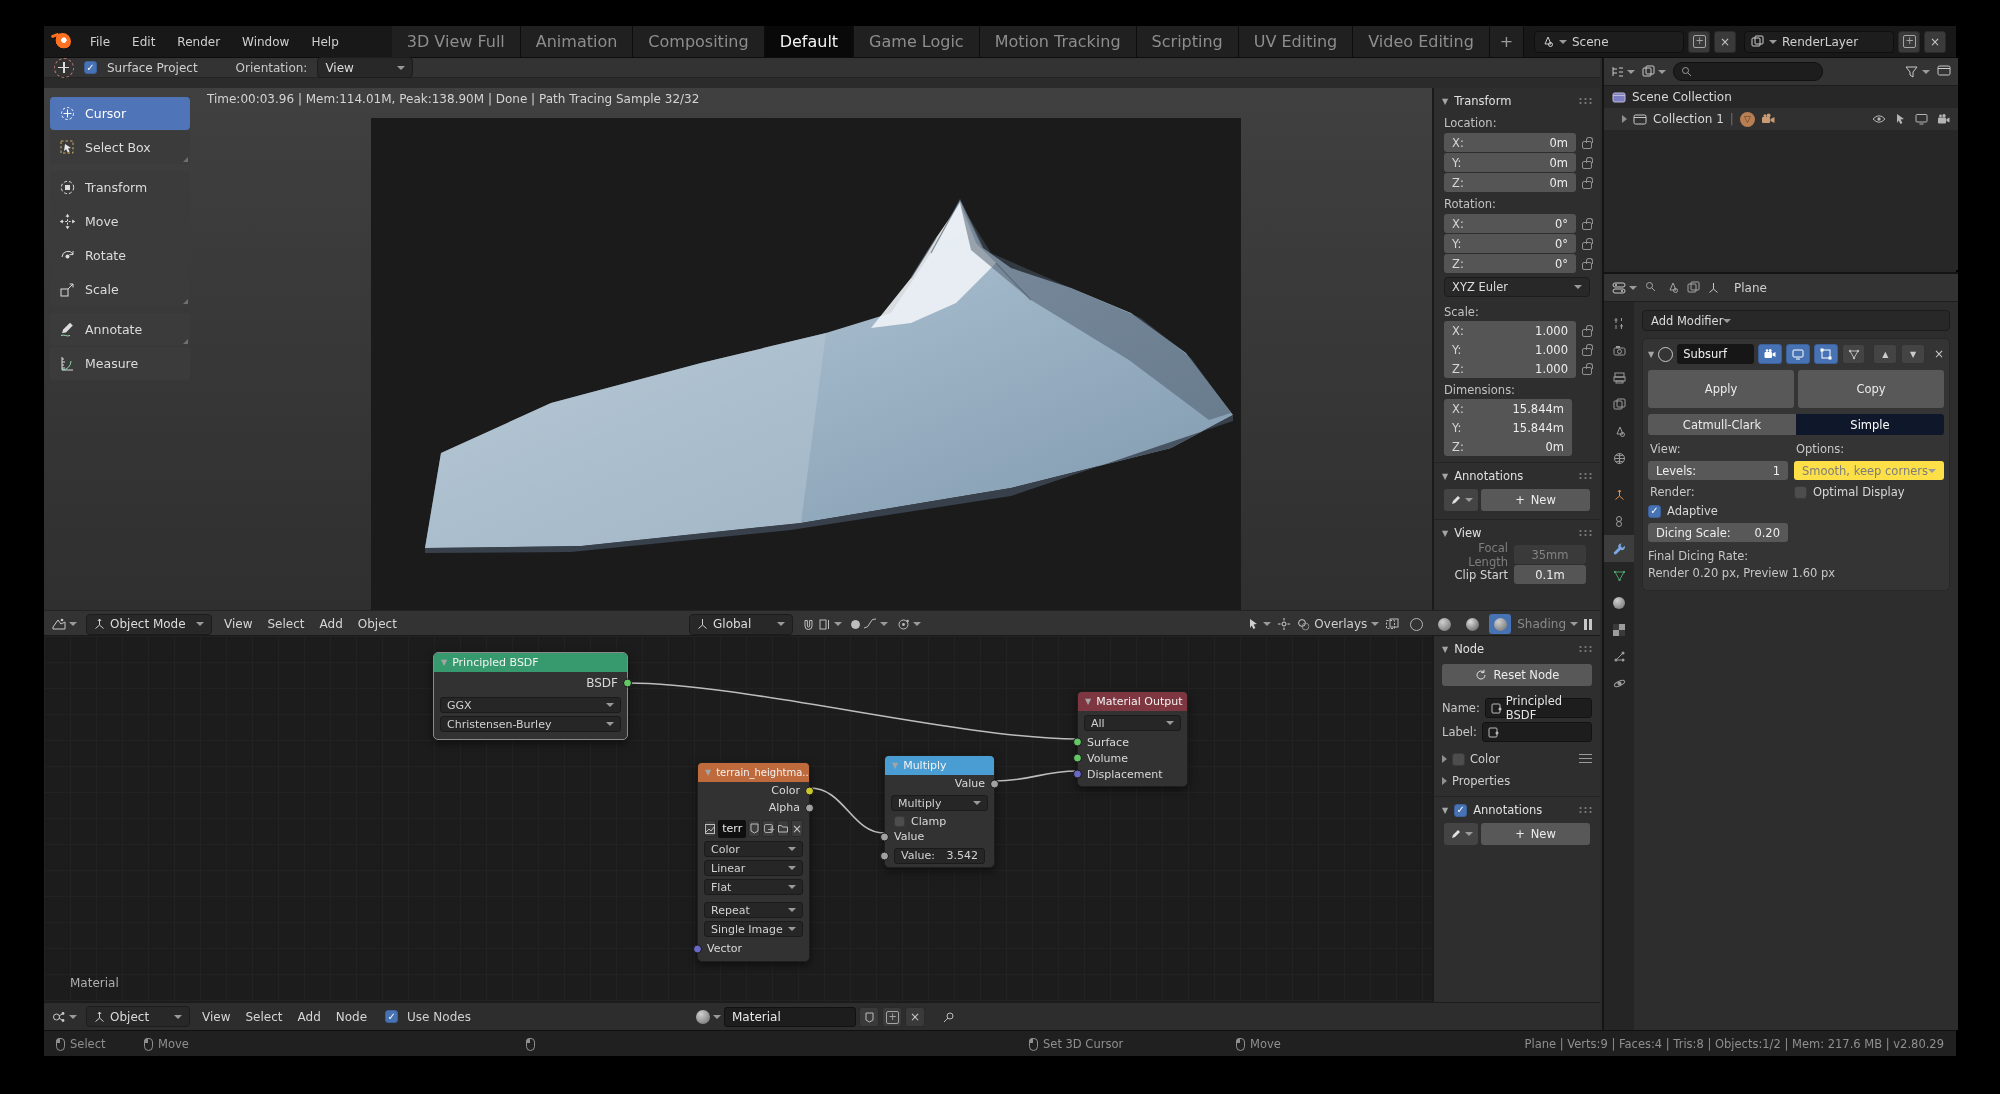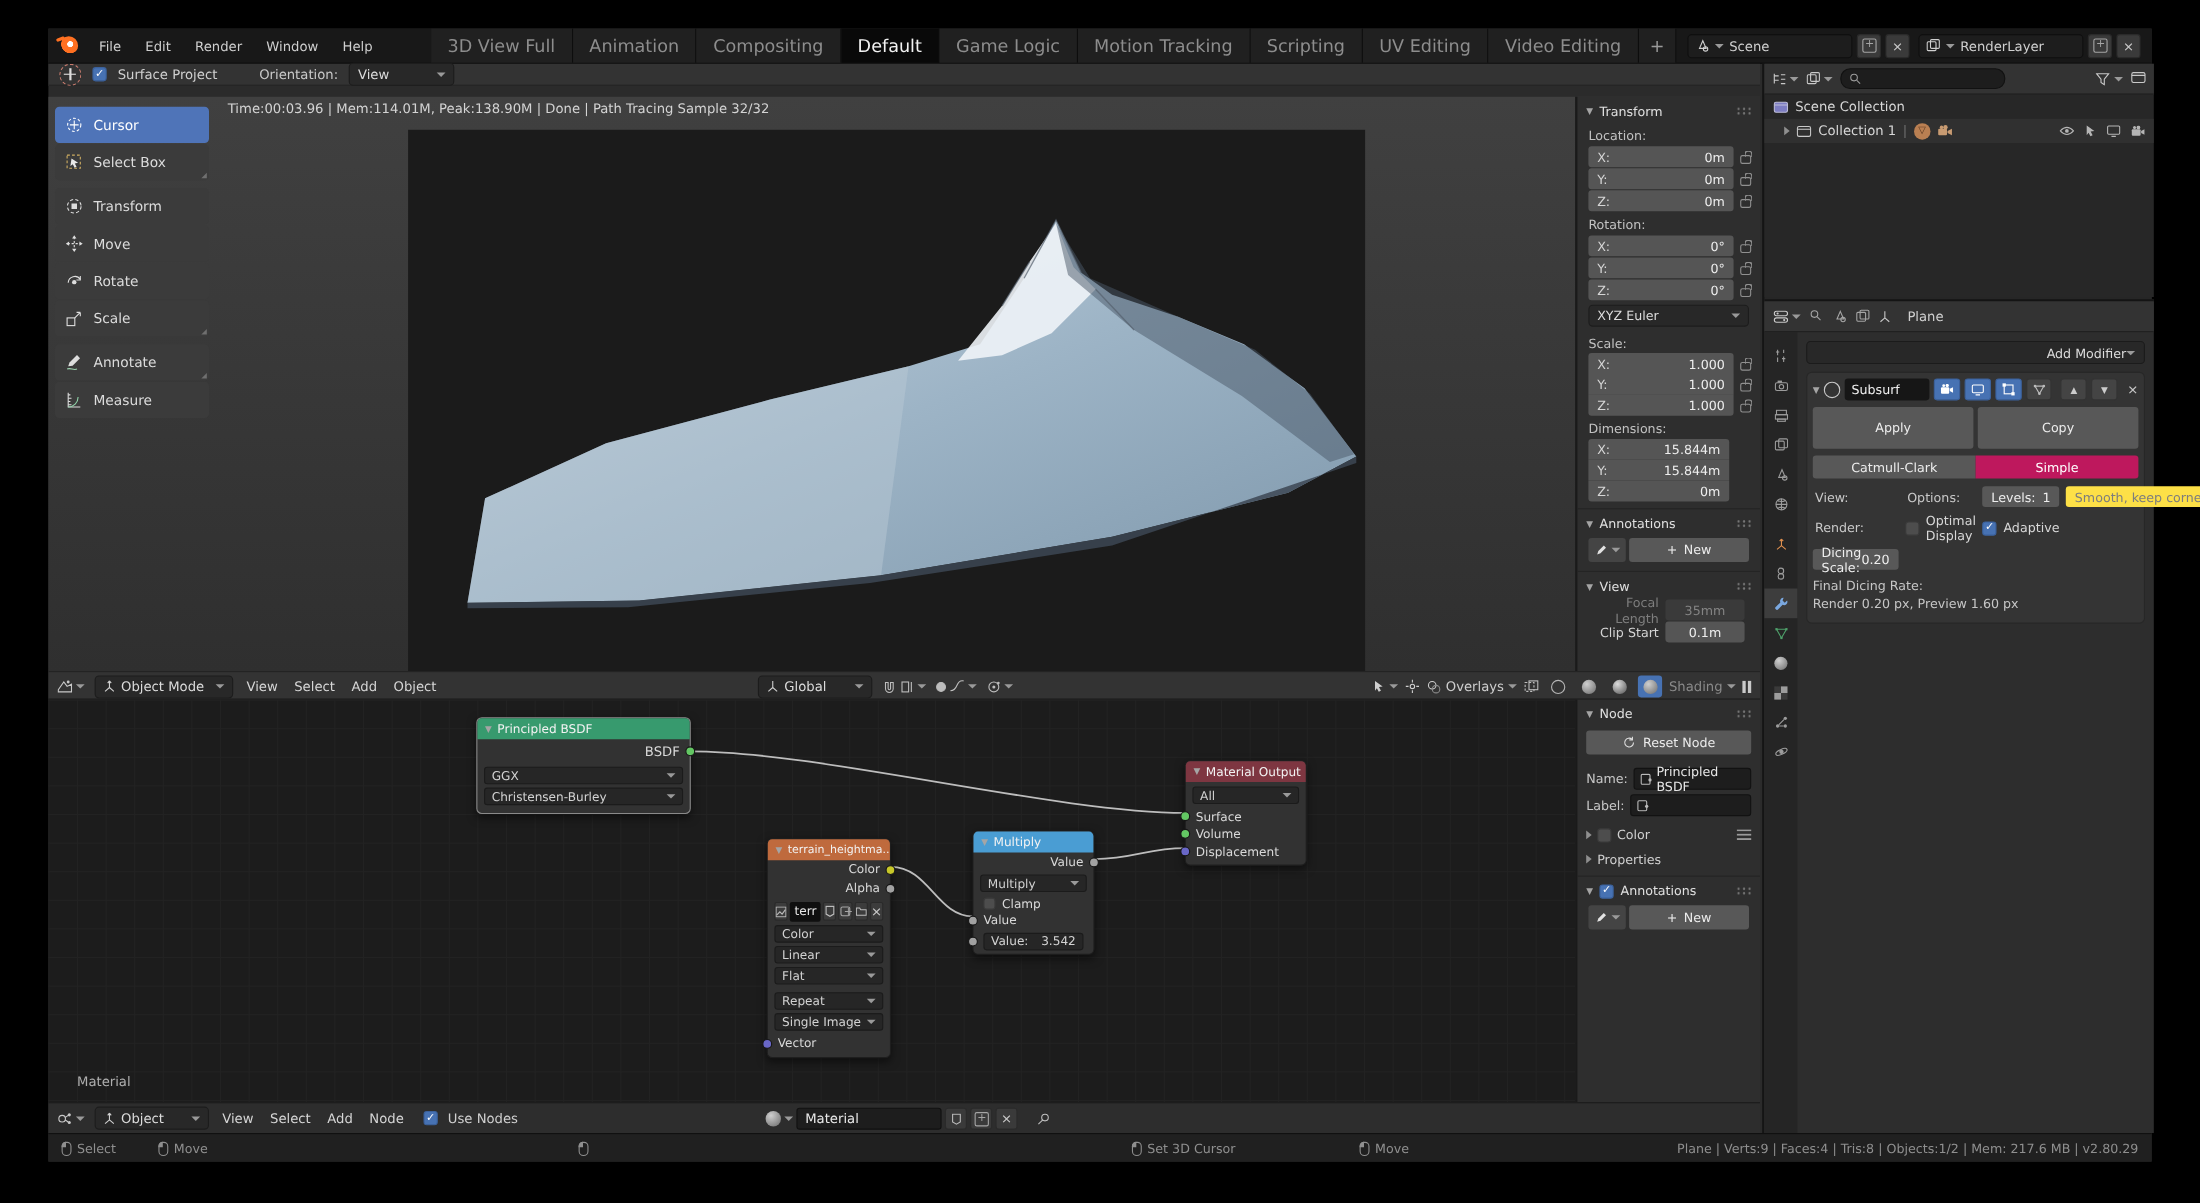--- a/index.html
+++ b/index.html
@@ -118,30 +118,30 @@
 .searchbox{flex:1;max-width:150px;height:19px;background:#1d1d1d;border:1px solid #111;border-radius:9px;display:flex;align-items:center;padding:0 7px;gap:5px}
 .ol-row{display:flex;align-items:center;gap:6px;height:22px;padding:0 8px;color:#d8d8d8}
 .ol-right{margin-left:auto;display:flex;gap:9px;align-items:center}
 .props{position:absolute;left:0;top:214px;width:354px;height:758px;background:#2d2d2d;border-top:2px solid #141414}
 .props-head{display:flex;align-items:center;gap:8px;height:28px;background:#333;padding:0 8px;border-bottom:1px solid #1e1e1e}
 .ptabs{position:absolute;left:0;top:28px;width:30px;height:730px;background:#252525;display:flex;flex-direction:column;align-items:center;padding-top:8px}
 .ptab{width:30px;height:27px;display:flex;align-items:center;justify-content:center;color:#9c9c9c}
 .ptab.active{background:#3d3d3d;color:#f0f0f0}
 .ptab.gap{margin-top:9px}
 .props-body{position:absolute;left:30px;top:28px;width:324px;padding:8px 8px 0 8px;font-size:11.5px}
-.addmod{height:21px;background:#282828;border:1px solid #1b1b1b;border-radius:4px;display:flex;align-items:center;justify-content:flex-end;padding:0 8px;color:#dcdcdc}
+.addmod{height:21px;background:#282828;border:1px solid #1b1b1b;border-radius:4px;display:flex;align-items:center;justify-content:flex-start;padding:0 8px;color:#dcdcdc}
 .modbox{margin-top:7px;background:#343434;border:1px solid #272727;border-radius:5px;padding:5px 5px 9px 5px}
 .mod-head{display:flex;align-items:center;gap:4px;margin-bottom:6px}
 .mod-name{width:78px;height:20px;background:#161616;border-radius:3px;color:#f0f0f0;display:flex;align-items:center;padding:0 6px}
 .togglebtn{width:24px;height:20px;background:#444;border:1px solid #333;border-radius:3px;display:flex;align-items:center;justify-content:center}
 .togglebtn.on{background:#4772b3;border-color:#3b619c}
 .halfbtn{flex:1;height:38px;background:#585858;border-radius:3px;display:flex;align-items:center;justify-content:center;color:#ececec}
 .segbtn{flex:1;height:21px;background:#585858;display:flex;align-items:center;justify-content:center;color:#ececec}
-.segbtn.on{background:#be185d;color:#fff}
-.grid2{display:grid;grid-template-columns:1fr 1fr 1fr 1fr;column-gap:6px;row-gap:5px;margin-top:7px;align-items:center}
+.segbtn.on{background:#0f172a;color:#fff}
+.grid2{display:grid;grid-template-columns:1fr 1fr;column-gap:6px;row-gap:5px;margin-top:7px;align-items:center}
 .glabel{color:#c8c8c8;padding-left:2px}
 .gfield{height:19px;background:#585858;border-radius:3px;display:flex;align-items:center;justify-content:space-between;padding:0 8px;color:#eee}
 .gfield.dim2{background:#fde047;color:#7d7d7d}
 .cbrow{display:flex;align-items:center;gap:6px;color:#d8d8d8}
 .finaltext{color:#c6c6c6;margin-top:6px;line-height:1.45}
 
 
 .statusbar{left:0;top:1004px;width:1912px;height:26px;background:#202020;border-top:1px solid #101010;color:#8f8f8f;font-size:11.5px}
 .sb-item{position:absolute;top:0;height:26px;display:flex;align-items:center}
 .circle-ic{width:12px;height:12px;border-radius:50%;border:1px solid #8f8f8f;display:inline-block;flex:none}

